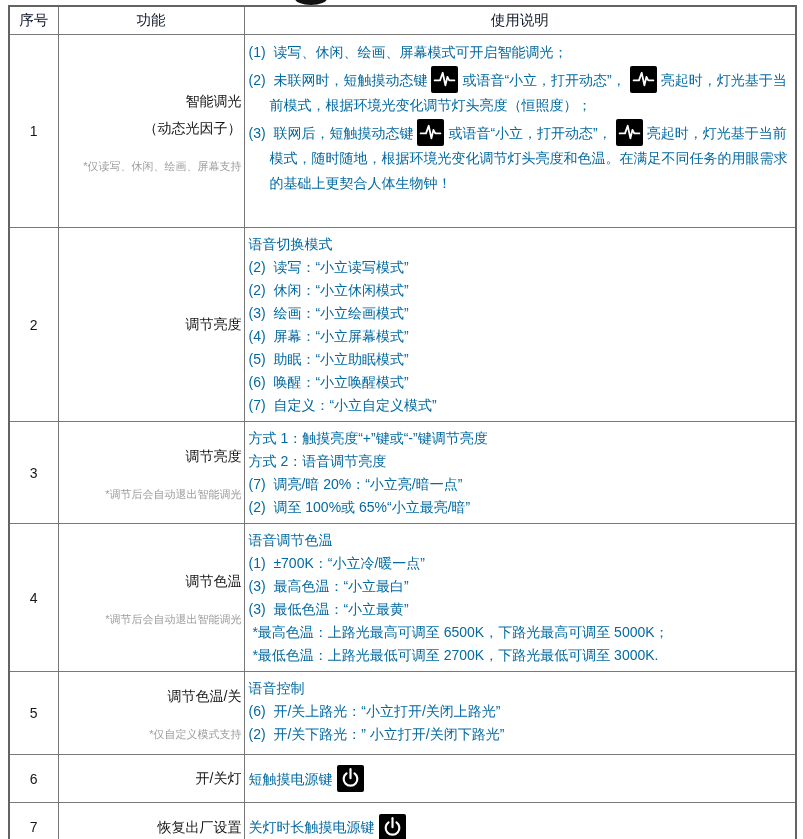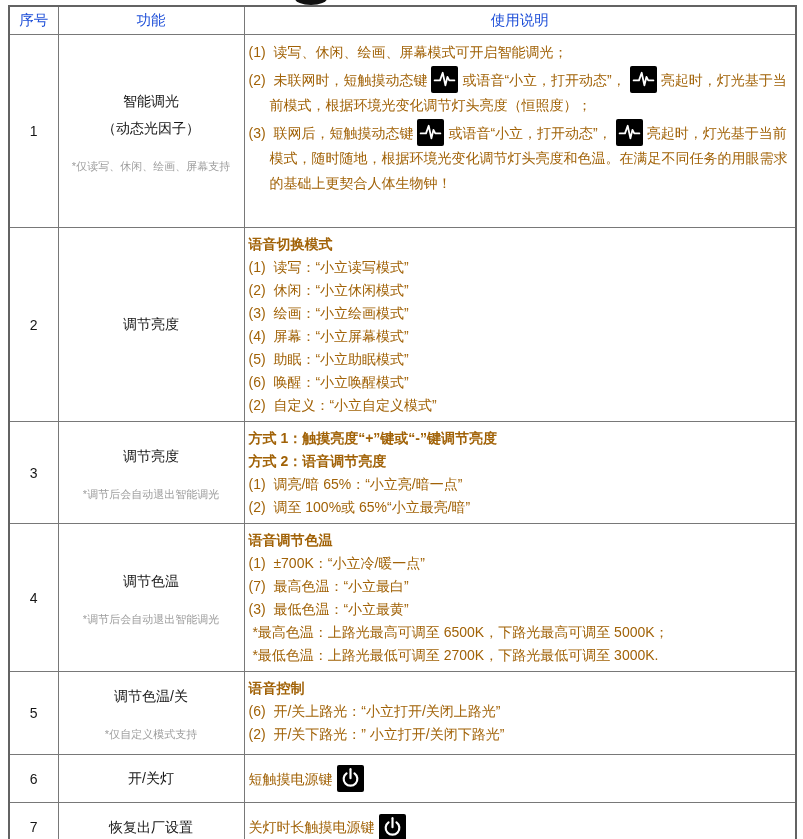--- a/index.html
+++ b/index.html
@@ -16,41 +16,41 @@
     position:absolute;left:8px;top:5px;width:787px;
     border-collapse:collapse;table-layout:fixed;background:#fff;
     border:2px solid #636363;
   }
   col.c1{width:49px}
   col.c2{width:186px}
   col.c3{width:552px}
   th,td{border:1px solid #787878;vertical-align:middle;}
   th{
     height:25px;font-size:14.5px;font-weight:400;text-align:center;
-    padding:1px 0;color:#1d4ed8;
+    padding:1px 0;color:#0f172a;
   }
   tr.r1{height:193px} tr.r2{height:190px} tr.r3{height:97px}
   tr.r4{height:141px} tr.r5{height:83px}  tr.r6{height:48px} tr.r7{height:50px}
   td.num{text-align:center;font-size:14px;color:#161616;}
-  td.func{text-align:center;font-size:14px;color:#161616;padding:8px;}
+  td.func{text-align:right;font-size:14px;color:#161616;padding:2px;}
   .func-line{line-height:27px;}
   .func-note{
     font-size:11px;color:#9d9d9d;line-height:17px;margin-top:16px;
     white-space:nowrap;
   }
   td.usage{
-    font-size:14px;padding:5px 6px 4px 4px;vertical-align:top;color:#a16207;
+    font-size:14px;padding:5px 6px 4px 4px;vertical-align:top;color:#0369a1;
   }
   tr.r6 td.usage, tr.r7 td.usage{vertical-align:middle;}
   .u-line{
     line-height:23px;white-space:pre-wrap;
     padding-left:21px;text-indent:-21px;
   }
   tr.r1 .u-line{line-height:25px;}
-  .u-line.bold{font-weight:bold;}
+  .u-line.bold{font-weight:normal;}
   .u-line.gap{margin-top:3px;}
   .key-icon{
     display:inline-block;width:27px;height:27px;background:#000;
     border-radius:2px;vertical-align:middle;margin:-6px 4px -3px 4px;
     text-indent:0;
   }
   .key-icon svg{display:block;width:100%;height:100%;}
 </style>
 </head>
 <body>
@@ -92,52 +92,52 @@
               </svg></span><span>亮起时，灯光基于当前模式，随时随地，根据环境光变化调节灯头亮度和色温。在满足不同任务的用眼需求的基础上更契合人体生物钟！</span></div>
         </td>
       </tr>
       <tr class="r2">
         <td class="num">2</td>
         <td class="func">
           <div class="func-line">调节亮度</div>
         </td>
         <td class="usage">
           <div class="u-line bold"><span>语音切换模式</span></div>
-          <div class="u-line"><span>(1)  读写：“小立读写模式”</span></div>
+          <div class="u-line"><span>(2)  读写：“小立读写模式”</span></div>
           <div class="u-line"><span>(2)  休闲：“小立休闲模式”</span></div>
           <div class="u-line"><span>(3)  绘画：“小立绘画模式”</span></div>
           <div class="u-line"><span>(4)  屏幕：“小立屏幕模式”</span></div>
           <div class="u-line"><span>(5)  助眠：“小立助眠模式”</span></div>
           <div class="u-line"><span>(6)  唤醒：“小立唤醒模式”</span></div>
-          <div class="u-line"><span>(2)  自定义：“小立自定义模式”</span></div>
+          <div class="u-line"><span>(7)  自定义：“小立自定义模式”</span></div>
         </td>
       </tr>
       <tr class="r3">
         <td class="num">3</td>
         <td class="func">
           <div class="func-line">调节亮度</div>
           <div class="func-note">*调节后会自动退出智能调光</div>
         </td>
         <td class="usage">
           <div class="u-line bold"><span>方式 1：触摸亮度“+”键或“-”键调节亮度</span></div>
           <div class="u-line bold"><span>方式 2：语音调节亮度</span></div>
-          <div class="u-line"><span>(1)  调亮/暗 65%：“小立亮/暗一点”</span></div>
+          <div class="u-line"><span>(7)  调亮/暗 20%：“小立亮/暗一点”</span></div>
           <div class="u-line"><span>(2)  调至 100%或 65%“小立最亮/暗”</span></div>
         </td>
       </tr>
       <tr class="r4">
         <td class="num">4</td>
         <td class="func">
           <div class="func-line">调节色温</div>
           <div class="func-note">*调节后会自动退出智能调光</div>
         </td>
         <td class="usage">
           <div class="u-line bold"><span>语音调节色温</span></div>
           <div class="u-line"><span>(1)  ±700K：“小立冷/暖一点”</span></div>
-          <div class="u-line"><span>(7)  最高色温：“小立最白”</span></div>
+          <div class="u-line"><span>(3)  最高色温：“小立最白”</span></div>
           <div class="u-line"><span>(3)  最低色温：“小立最黄”</span></div>
           <div class="u-line"><span> *最高色温：上路光最高可调至 6500K，下路光最高可调至 5000K；</span></div>
           <div class="u-line"><span> *最低色温：上路光最低可调至 2700K，下路光最低可调至 3000K.</span></div>
         </td>
       </tr>
       <tr class="r5">
         <td class="num">5</td>
         <td class="func">
           <div class="func-line">调节色温/关</div>
           <div class="func-note">*仅自定义模式支持</div>

